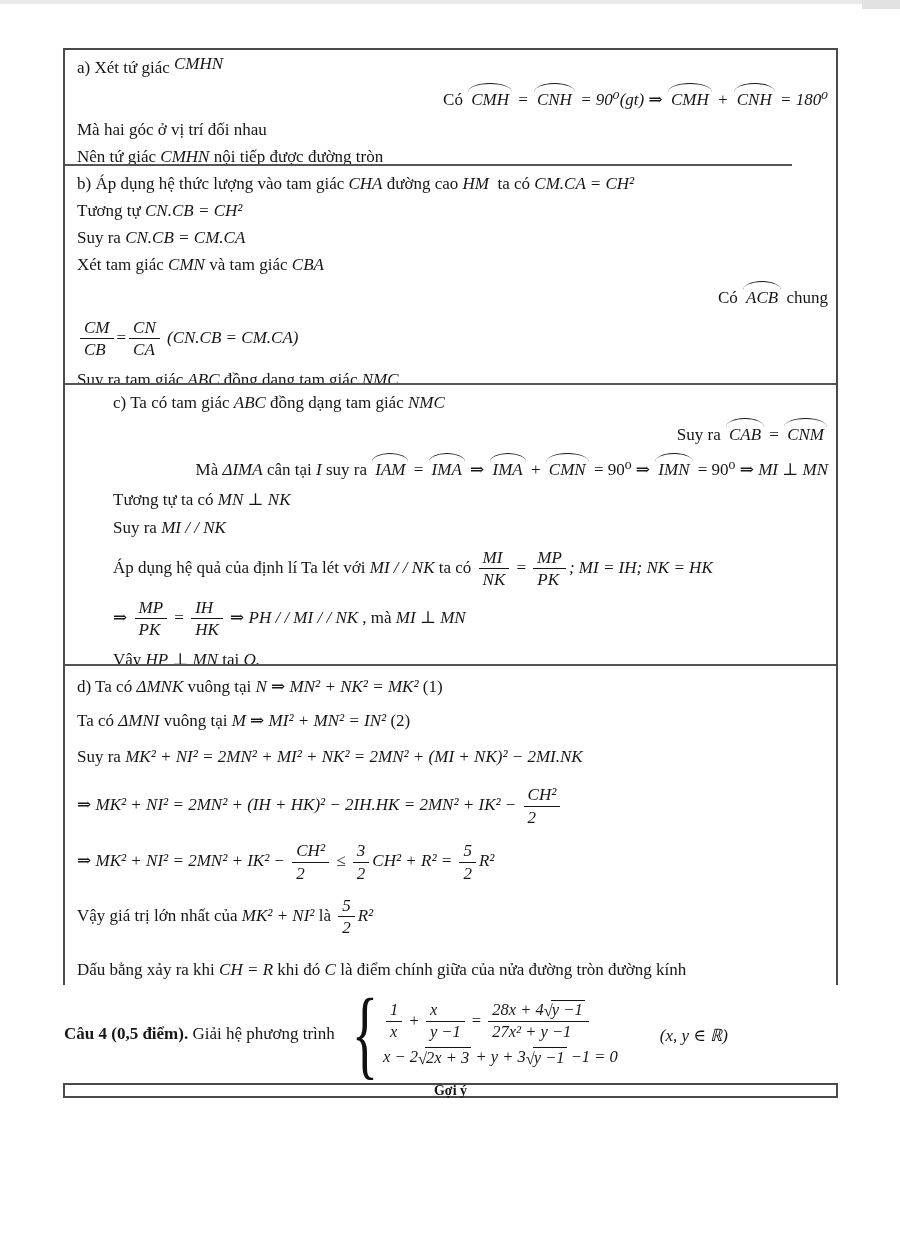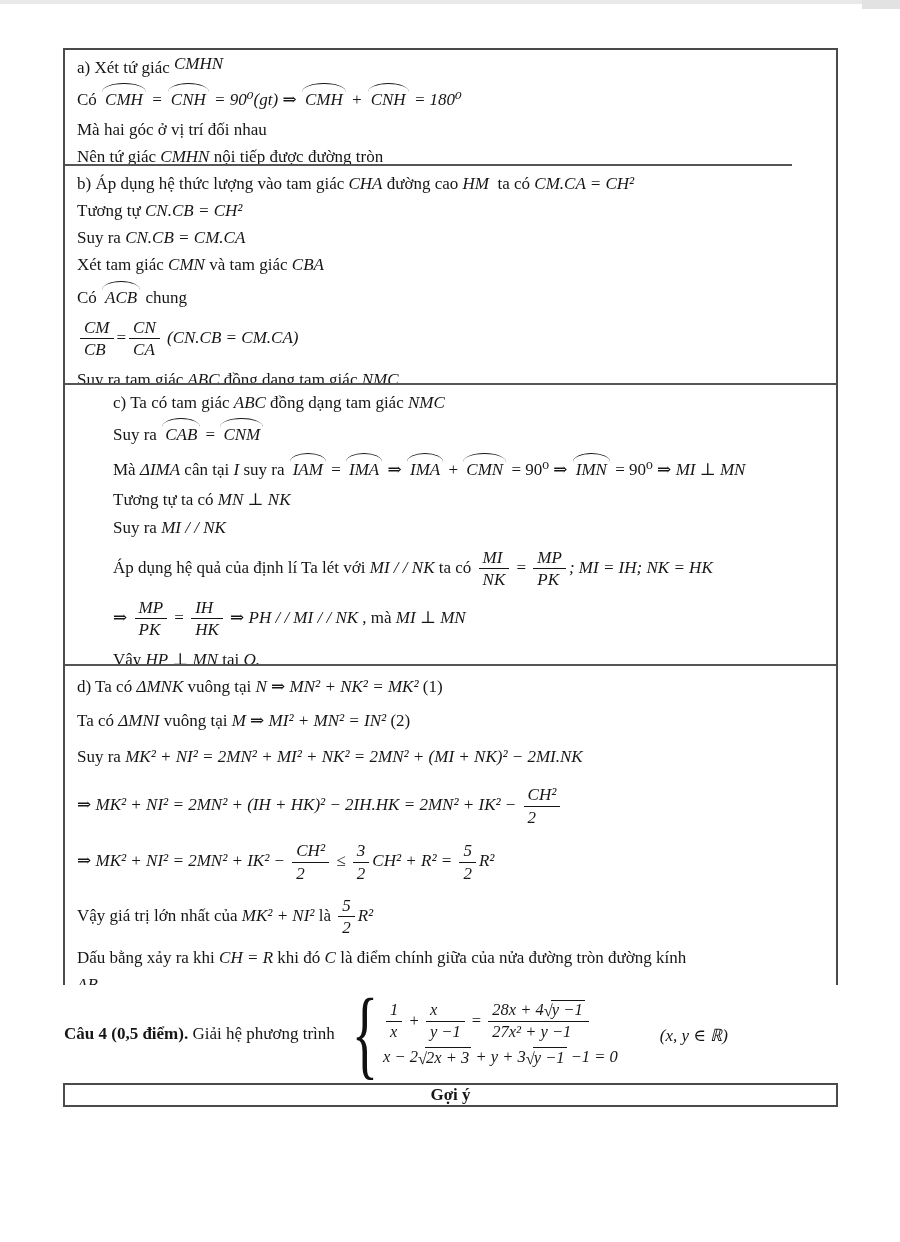--- a/index.html
+++ b/index.html
@@ -18,21 +18,21 @@
   }
   .sec{box-sizing:border-box;padding:3px 8px 0 12px;overflow:hidden;}
   .sec-a{height:114px;}
   .sec-b{height:217px;}
   .sec-c{height:279px;padding-left:48px;}
   .sec-d{height:325px;}
   .divider{height:0;border-top:2px solid #555;}
   .divider.partial{width:727px;}
 
   .line{white-space:pre;line-height:1.42;margin:3px 0;}
-  .arcline{margin-bottom:6px;}
+  .arcline{margin-bottom:6px;text-align:right;}
   .frline{margin:8px 0;}
   .t{font-style:normal;}
   .m{font-style:italic;}
   .sym{font-style:normal;}
   .b{font-weight:bold;}
   .raised{position:relative;top:-4px;}
 
   
   .ang{position:relative;display:inline-block;font-style:italic;padding:5px 3px 0 3px;margin:0 1px;}
   .ang::before{
@@ -54,24 +54,24 @@
   .cau4{position:absolute;left:64px;top:988px;width:790px;display:flex;align-items:center;}
   .cau4 .qtext{white-space:pre;}
   .brace{font-size:100px;line-height:92px;font-weight:400;transform:scaleX(.55);margin:0 -6px 0 2px;color:#111;}
   .eqcol{display:inline-block;}
   .eqrow{display:flex;align-items:center;white-space:pre;font-size:16.5px;}
   .eqrow+.eqrow{margin-top:5px;}
   .note{margin-left:42px;font-size:17px;white-space:pre;}
 
   
   .hint-box{
-    position:absolute;left:63px;top:1083px;width:775px;height:24px;
+    position:absolute;left:63px;top:1083px;width:775px;height:15px;
     box-sizing:border-box;border:2px solid #4a4a4a;
     display:flex;align-items:center;justify-content:center;
-    font-weight:bold;font-size:17px;background:#fff;
+    font-weight:bold;font-size:14px;background:#fff;
   }
 </style>
 </head>
 <body>
 
 <div class="strip"></div>
 <div class="strip-corner"></div>
 
 <div class="main-box">
 
@@ -109,21 +109,21 @@
 
   <div class="divider"></div>
 
   <div class="sec sec-d">
     <div class="line" style="margin-top:6px"><span class="t">d) Ta có </span><span class="m">ΔMNK</span><span class="t"> vuông tại </span><span class="m">N</span><span class="sym"> ⇒ </span><span class="m">MN² + NK² = MK²</span><span class="t"> (1)</span></div>
     <div class="line" style="margin-top:10px"><span class="t">Ta có </span><span class="m">ΔMNI</span><span class="t"> vuông tại </span><span class="m">M</span><span class="sym"> ⇒ </span><span class="m">MI² + MN² = IN²</span><span class="t"> (2)</span></div>
     <div class="line" style="margin-top:12px"><span class="t">Suy ra </span><span class="m">MK² + NI² = 2MN² + MI² + NK² = 2MN² + (MI + NK)² − 2MI.NK</span></div>
     <div class="line frline" style="margin-top:16px"><span class="sym">⇒ </span><span class="m">MK² + NI² = 2MN² + (IH + HK)² − 2IH.HK = 2MN² + IK² − </span><span class="frac"><span class="num">CH²</span><span class="den">2</span></span></div>
     <div class="line frline" style="margin-top:14px"><span class="sym">⇒ </span><span class="m">MK² + NI² = 2MN² + IK² − </span><span class="frac"><span class="num">CH²</span><span class="den">2</span></span><span class="sym"> ≤ </span><span class="frac"><span class="num">3</span><span class="den">2</span></span><span class="m">CH² + R² = </span><span class="frac"><span class="num">5</span><span class="den">2</span></span><span class="m">R²</span></div>
     <div class="line frline" style="margin-top:12px"><span class="t">Vậy giá trị lớn nhất của </span><span class="m">MK² + NI²</span><span class="t"> là </span><span class="frac"><span class="num">5</span><span class="den">2</span></span><span class="m">R²</span></div>
-    <div class="line" style="margin-top:8px"><span class="t">Dấu bằng xảy ra khi </span><span class="m">CH = R</span><span class="t"> khi đó </span><span class="m">C</span><span class="t"> là điểm chính giữa của nửa đường tròn đường kính</span></div>
+    <div class="line" style="margin-top:20px"><span class="t">Dấu bằng xảy ra khi </span><span class="m">CH = R</span><span class="t"> khi đó </span><span class="m">C</span><span class="t"> là điểm chính giữa của nửa đường tròn đường kính</span></div>
     <div class="line"><span class="m">AB.</span></div>
   </div>
 </div>
 
 <div class="cau4">
   <span class="qtext"><span class="b">Câu 4 (0,5 điểm).</span><span class="t"> Giải hệ phương trình </span></span>
   <span class="brace">{</span>
   <div class="eqcol">
     <div class="eqrow">
       <span class="frac"><span class="num">1</span><span class="den">x</span></span><span class="sym"> + </span><span class="frac"><span class="num">x</span><span class="den">y −1</span></span><span class="sym"> = </span><span class="frac"><span class="num"><span class="m">28x + 4</span><span class="sqrt"><span class="sg">√</span><span class="rad">y −1</span></span></span><span class="den">27x² + y −1</span></span>

